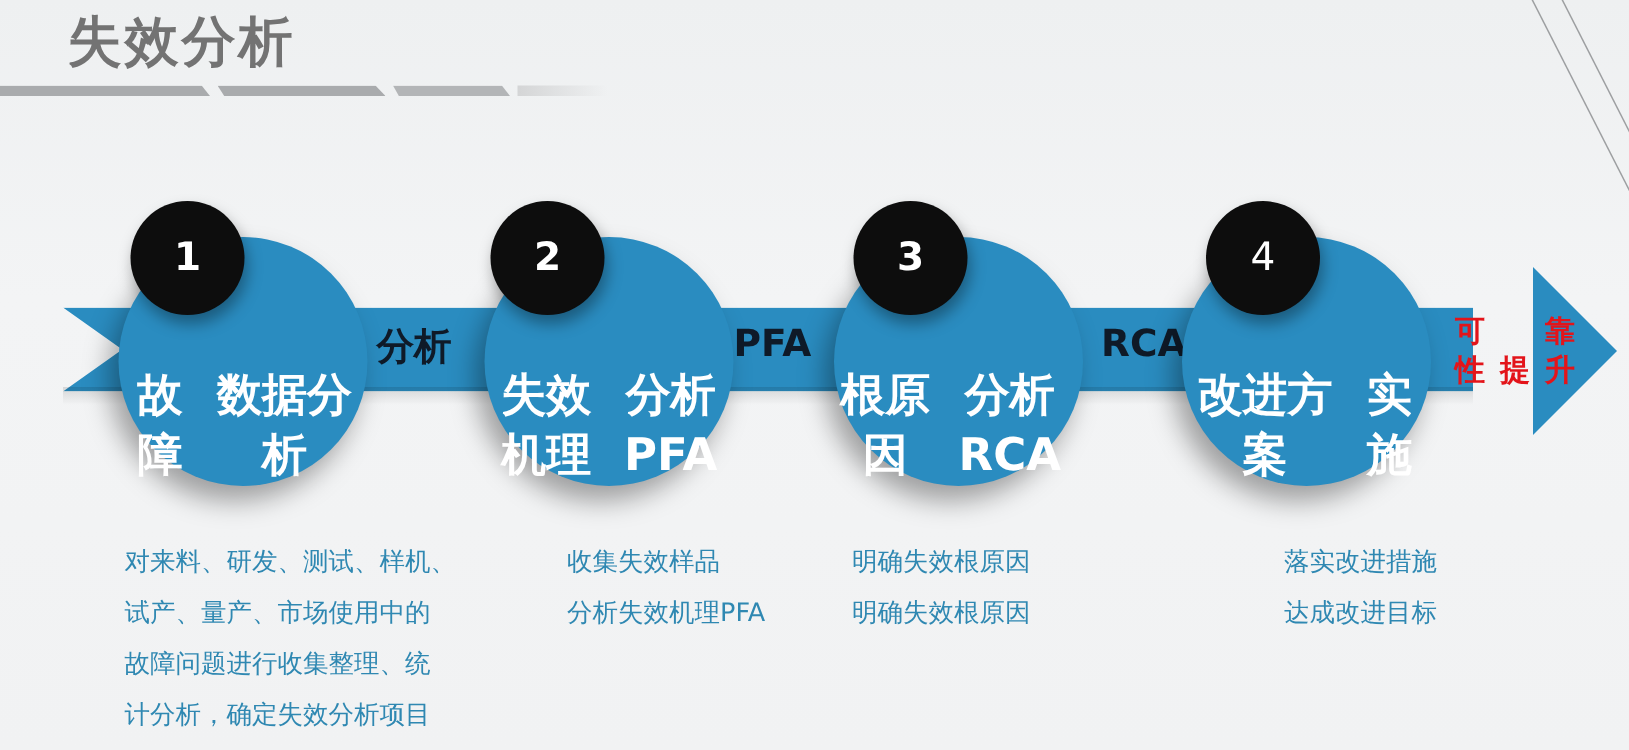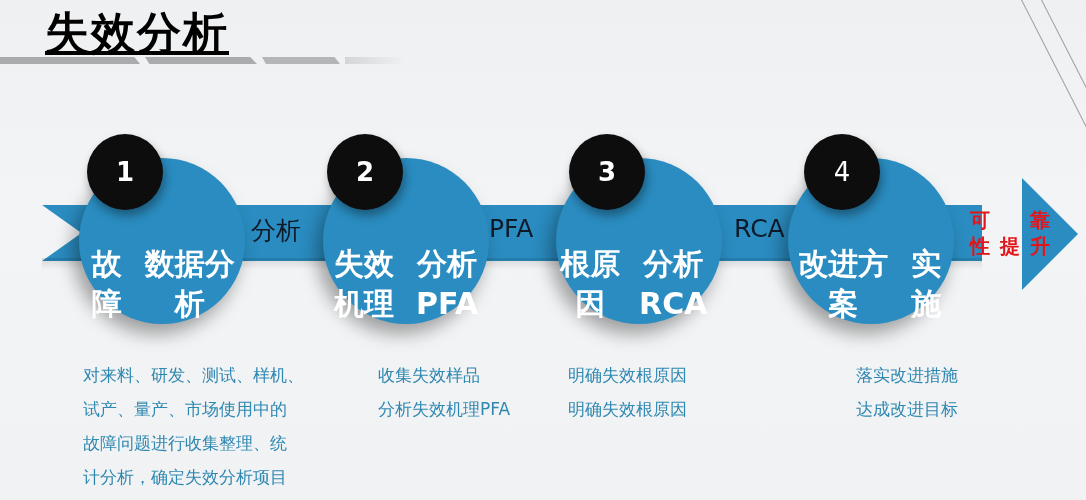--- a/index.html
+++ b/index.html
@@ -4,23 +4,22 @@
 <style>
   * { margin: 0; padding: 0; box-sizing: border-box; }
   html, body { width: 1086px; height: 500px; overflow: hidden; }
   body {
     position: relative;
     background: linear-gradient(180deg, #eef0f1 0%, #f3f4f5 40%, #f1f2f3 100%);
     font-family: "DejaVu Sans", "Liberation Sans", sans-serif;
   }
   .title {
     position: absolute; left: 45px; top: 4px;
-    font-size: 44px; font-weight: bold; color: #000000;
+    font-size: 36px; font-weight: bold; color: #737373;
     letter-spacing: 2px;
-    text-decoration: underline;
   }
   .rule {
     position: absolute; top: 57px; height: 7px; background: #a9abad;
   }
   .rule.r1 { left: 0; width: 140px; clip-path: polygon(0 0, 96% 0, 100% 100%, 0 100%); }
   .rule.r2 { left: 145px; width: 112px; clip-path: polygon(0 0, 94% 0, 100% 100%, 4% 100%); }
   .rule.r3 { left: 262px; width: 78px; clip-path: polygon(0 0, 93% 0, 100% 100%, 5% 100%); background: #b3b5b7; }
   .rule.r4 { left: 345px; width: 60px; background: linear-gradient(90deg, #d4d5d6, rgba(230,231,232,0)); }
 
   .deco-line {
@@ -55,21 +54,21 @@
   .num-badge {
     position: absolute; width: 76px; height: 76px; border-radius: 50%;
     background: #0d0d0d;
     box-shadow: 2px 6px 10px rgba(0,0,0,0.35);
     color: #ffffff; font-size: 26px; font-weight: bold;
     display: flex; align-items: center; justify-content: center;
   }
   .num-badge.thin { font-weight: normal; }
 
   .conn-label {
-    position: absolute; top: 214px; font-size: 25px; font-weight: normal; color: #0f1a28;
+    position: absolute; top: 214px; font-size: 25px; font-weight: bold; color: #0f1a28;
   }
   .result-label {
     position: absolute; color: #e3141a; font-weight: bold; font-size: 20px; line-height: 24px;
   }
 
   .desc {
     position: absolute; color: #2f88b2; font-size: 17px; line-height: 34px;
   }
 </style>
 </head>

